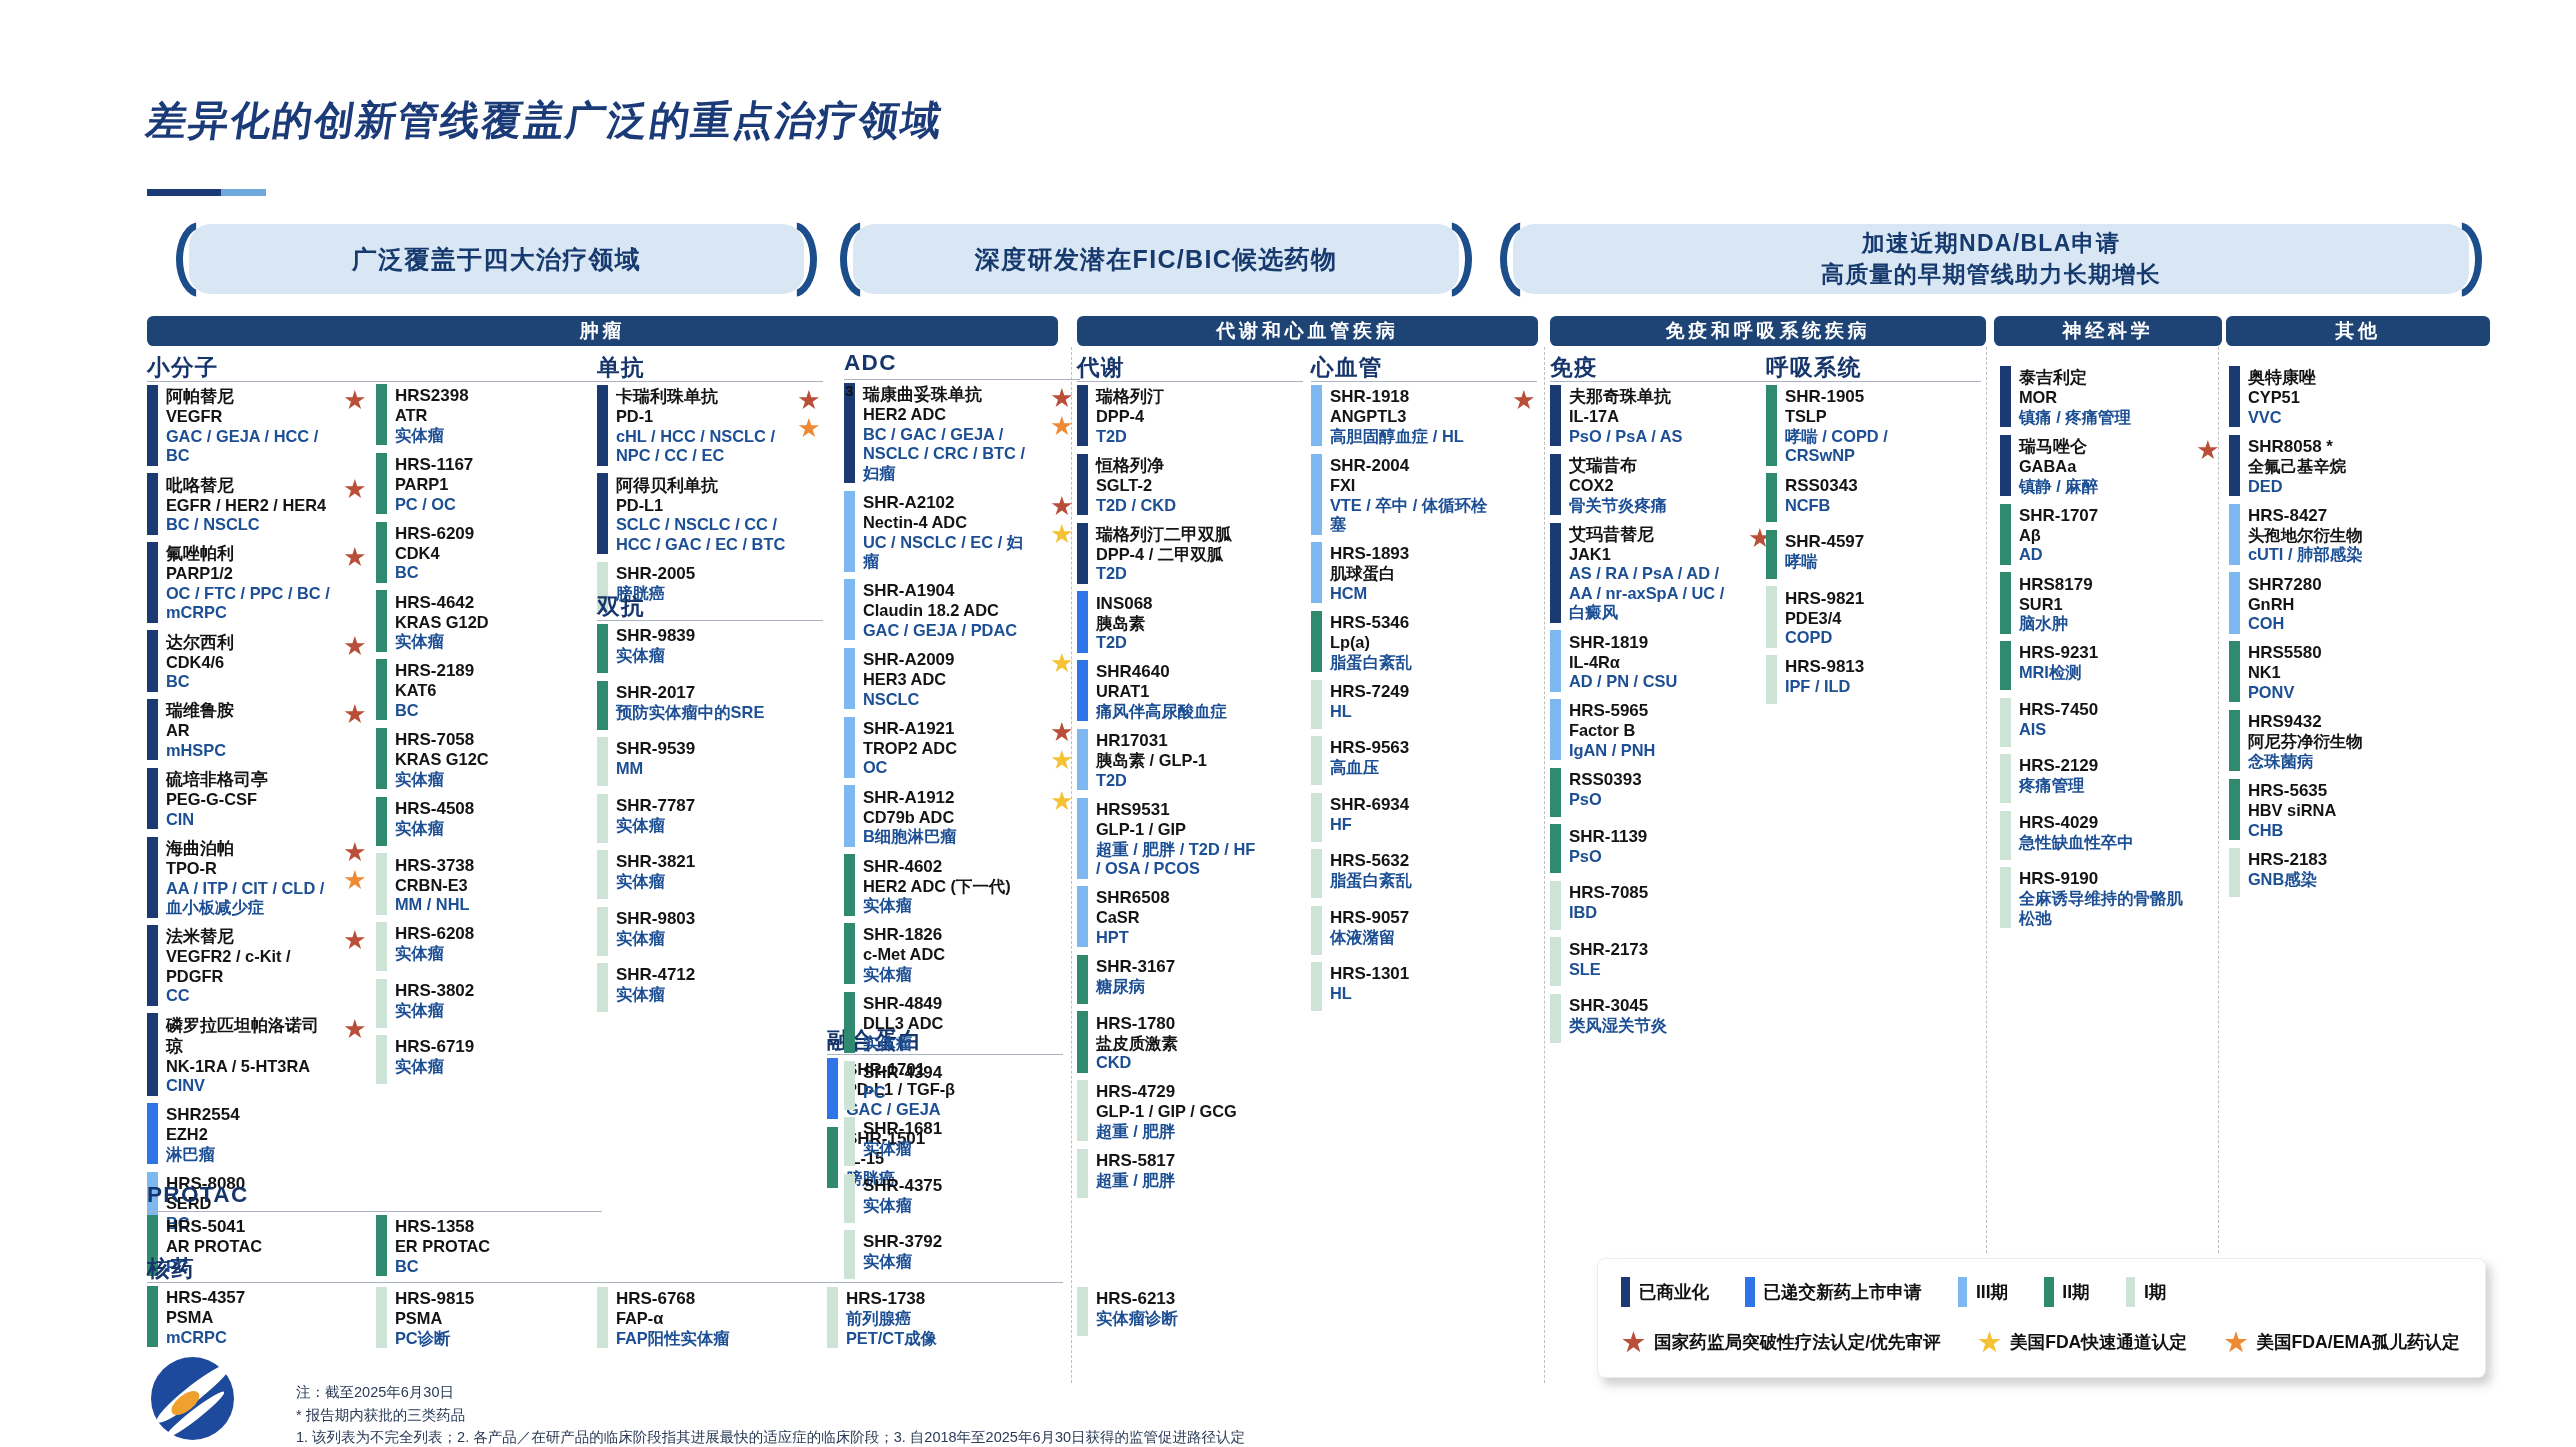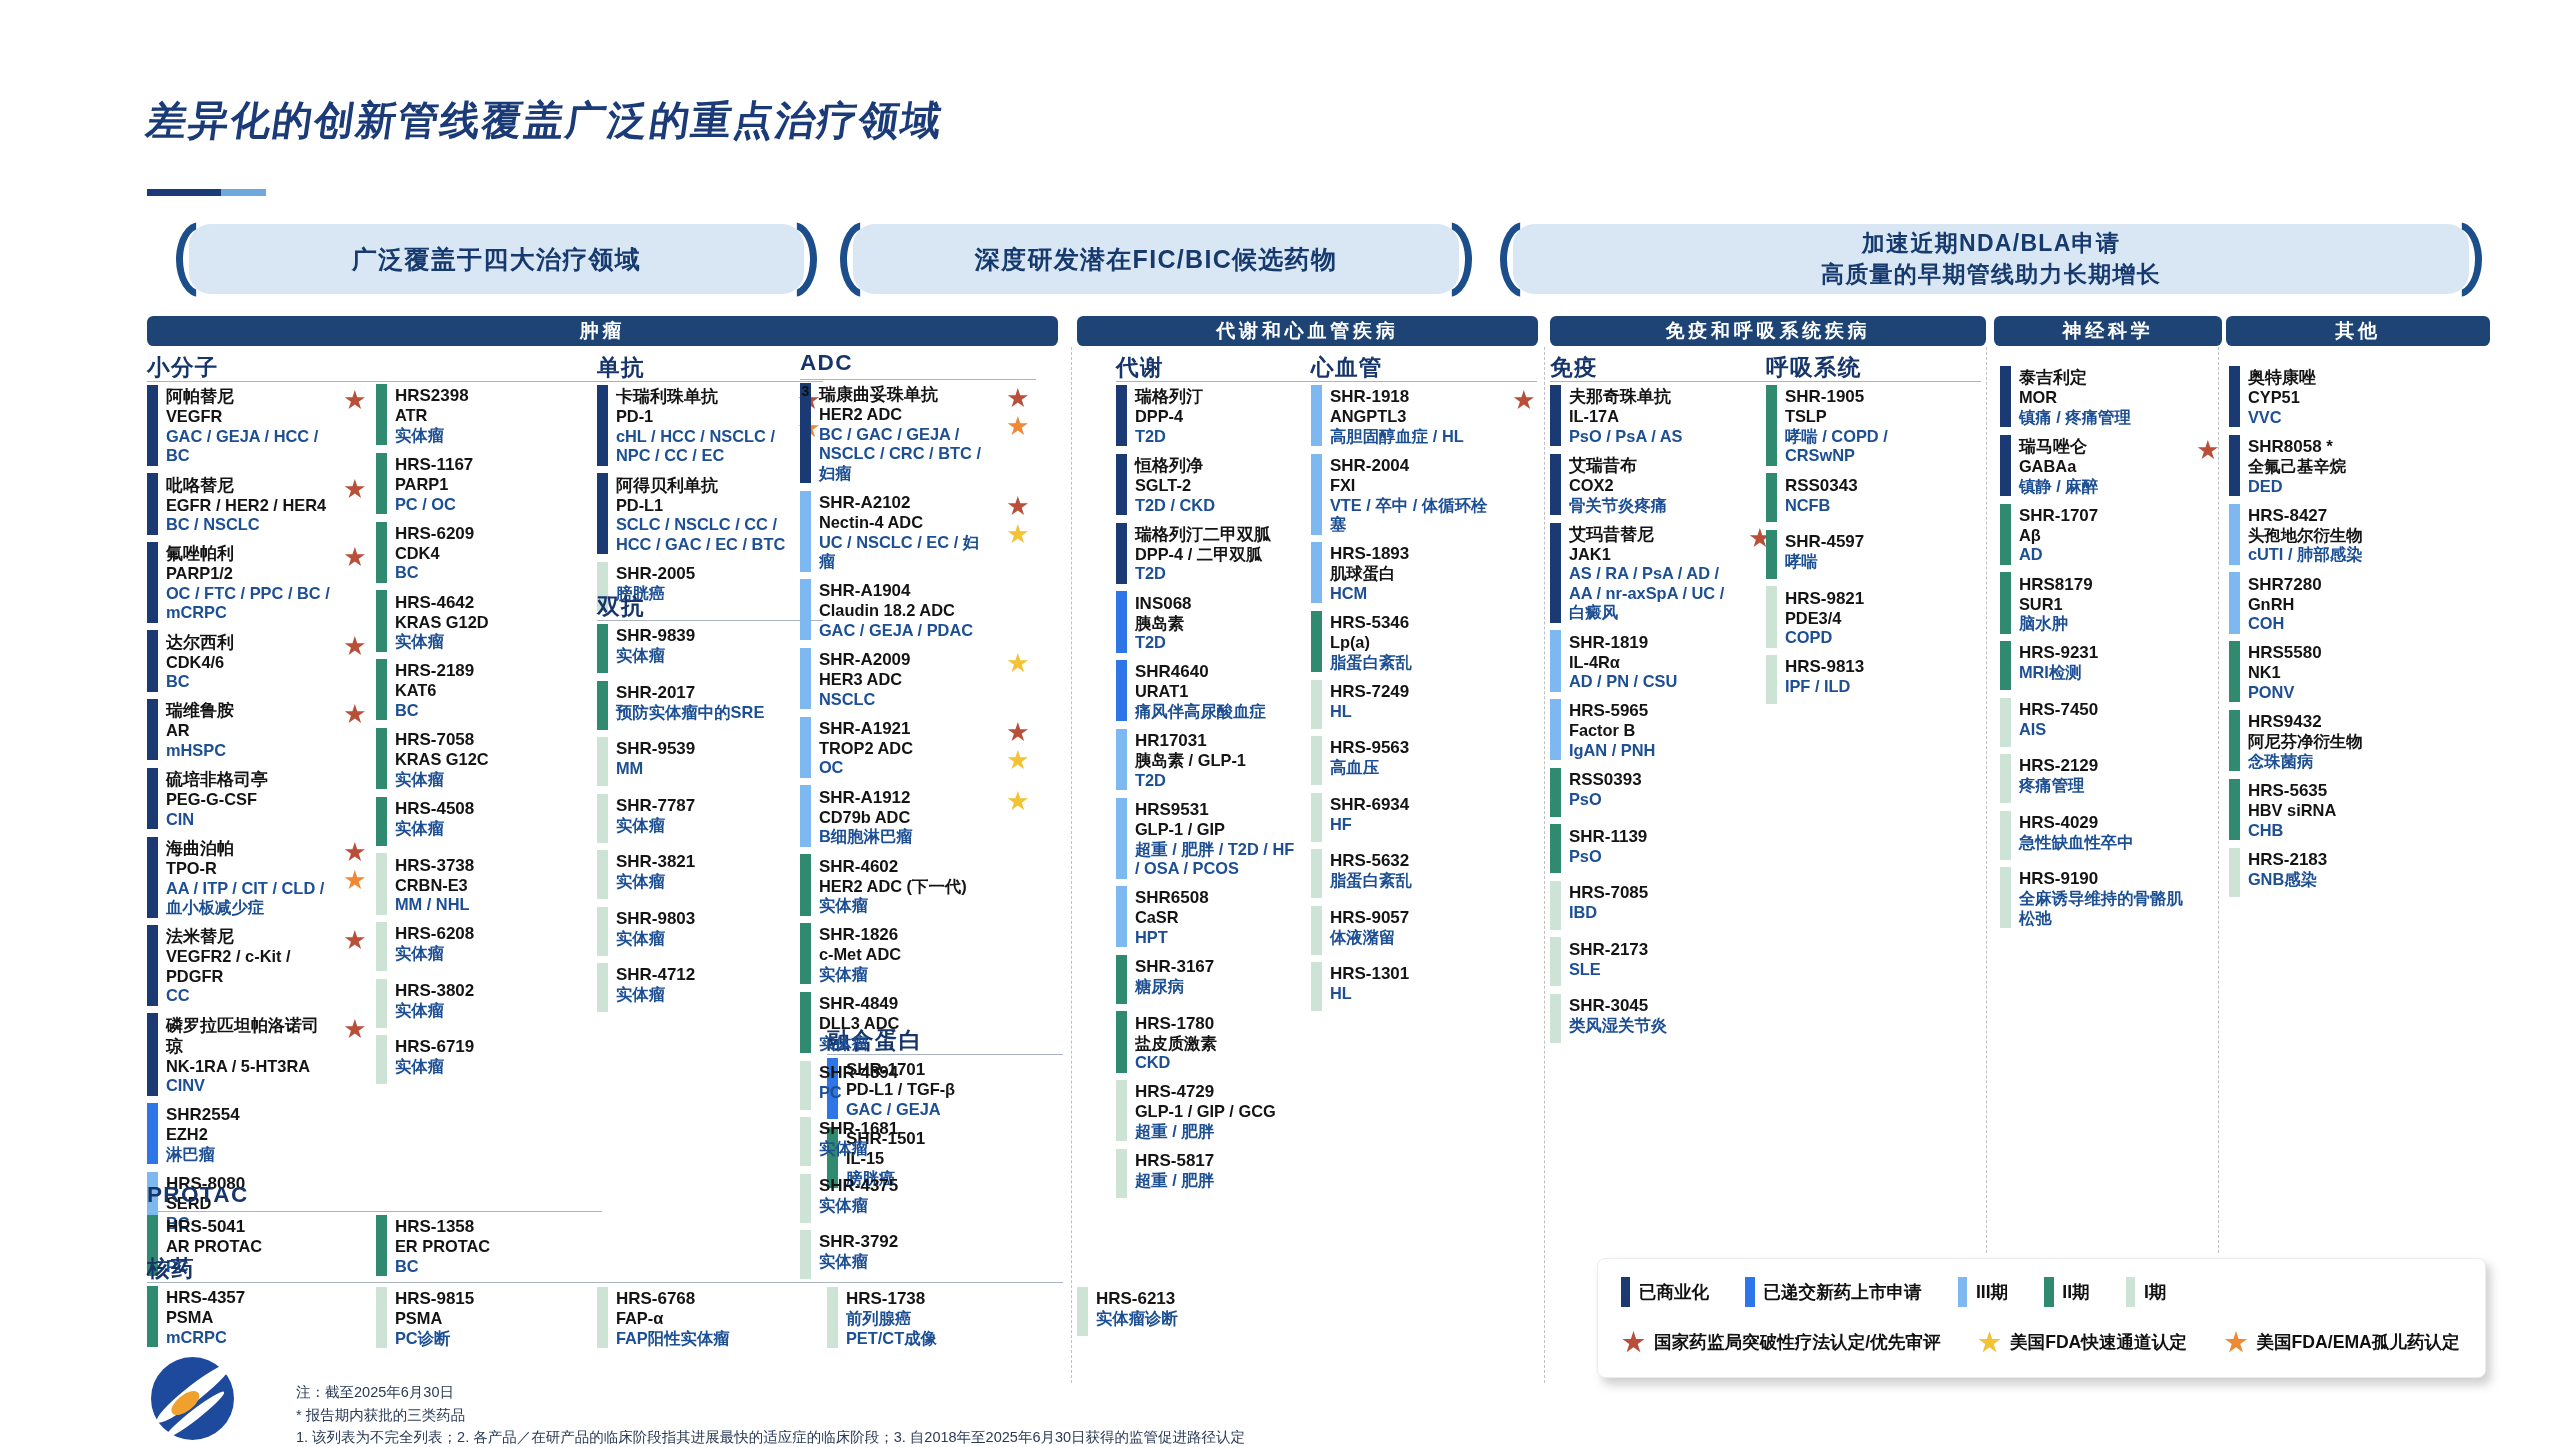--- a/index.html
+++ b/index.html
@@ -411,21 +411,21 @@
         <div class="card">
           <div class="bar" style="background: rgb(47, 138, 112);"></div>
           <div class="txt">
             <div class="drug-name">SHR-1501</div>
             <div class="drug-target">IL-15</div>
             <div class="drug-ind">膀胱癌</div>
           </div>
         </div>
       </div>
     </div>
-    <div class="block" style="left: 800px; top: 350px; width: 231px;">
+    <div class="block" style="left: 844px; top: 350px; width: 231px;">
       <div class="block-header">ADC</div>
       <div class="block-underline" style="width: 236px;"></div>
       <div class="cards" style="top: 33px;">
         <div class="card">
           <div class="bar" style="background: rgb(27, 58, 115);">
             <div class="bar-note">3</div>
           </div>
           <div class="txt">
             <div class="drug-name">瑞康曲妥珠单抗</div>
             <div class="drug-target">HER2 ADC</div>
@@ -537,21 +537,21 @@
         </div>
         <div class="card">
           <div class="bar" style="background: rgb(205, 227, 214);"></div>
           <div class="txt">
             <div class="drug-name">SHR-3792</div>
             <div class="drug-ind">实体瘤</div>
           </div>
         </div>
       </div>
     </div>
-    <div class="block" style="left: 1077px; top: 352px; width: 221px; margin-left: 39px;">
+    <div class="block" style="left: 1077px; top: 352px; width: 221px;">
       <div class="block-header">代谢</div>
       <div class="block-underline" style="width: 226px;"></div>
       <div class="cards" style="top: 33px;">
         <div class="card">
           <div class="bar" style="background: rgb(27, 58, 115);"></div>
           <div class="txt">
             <div class="drug-name">瑞格列汀</div>
             <div class="drug-target">DPP-4</div>
             <div class="drug-ind">T2D</div>
           </div>

